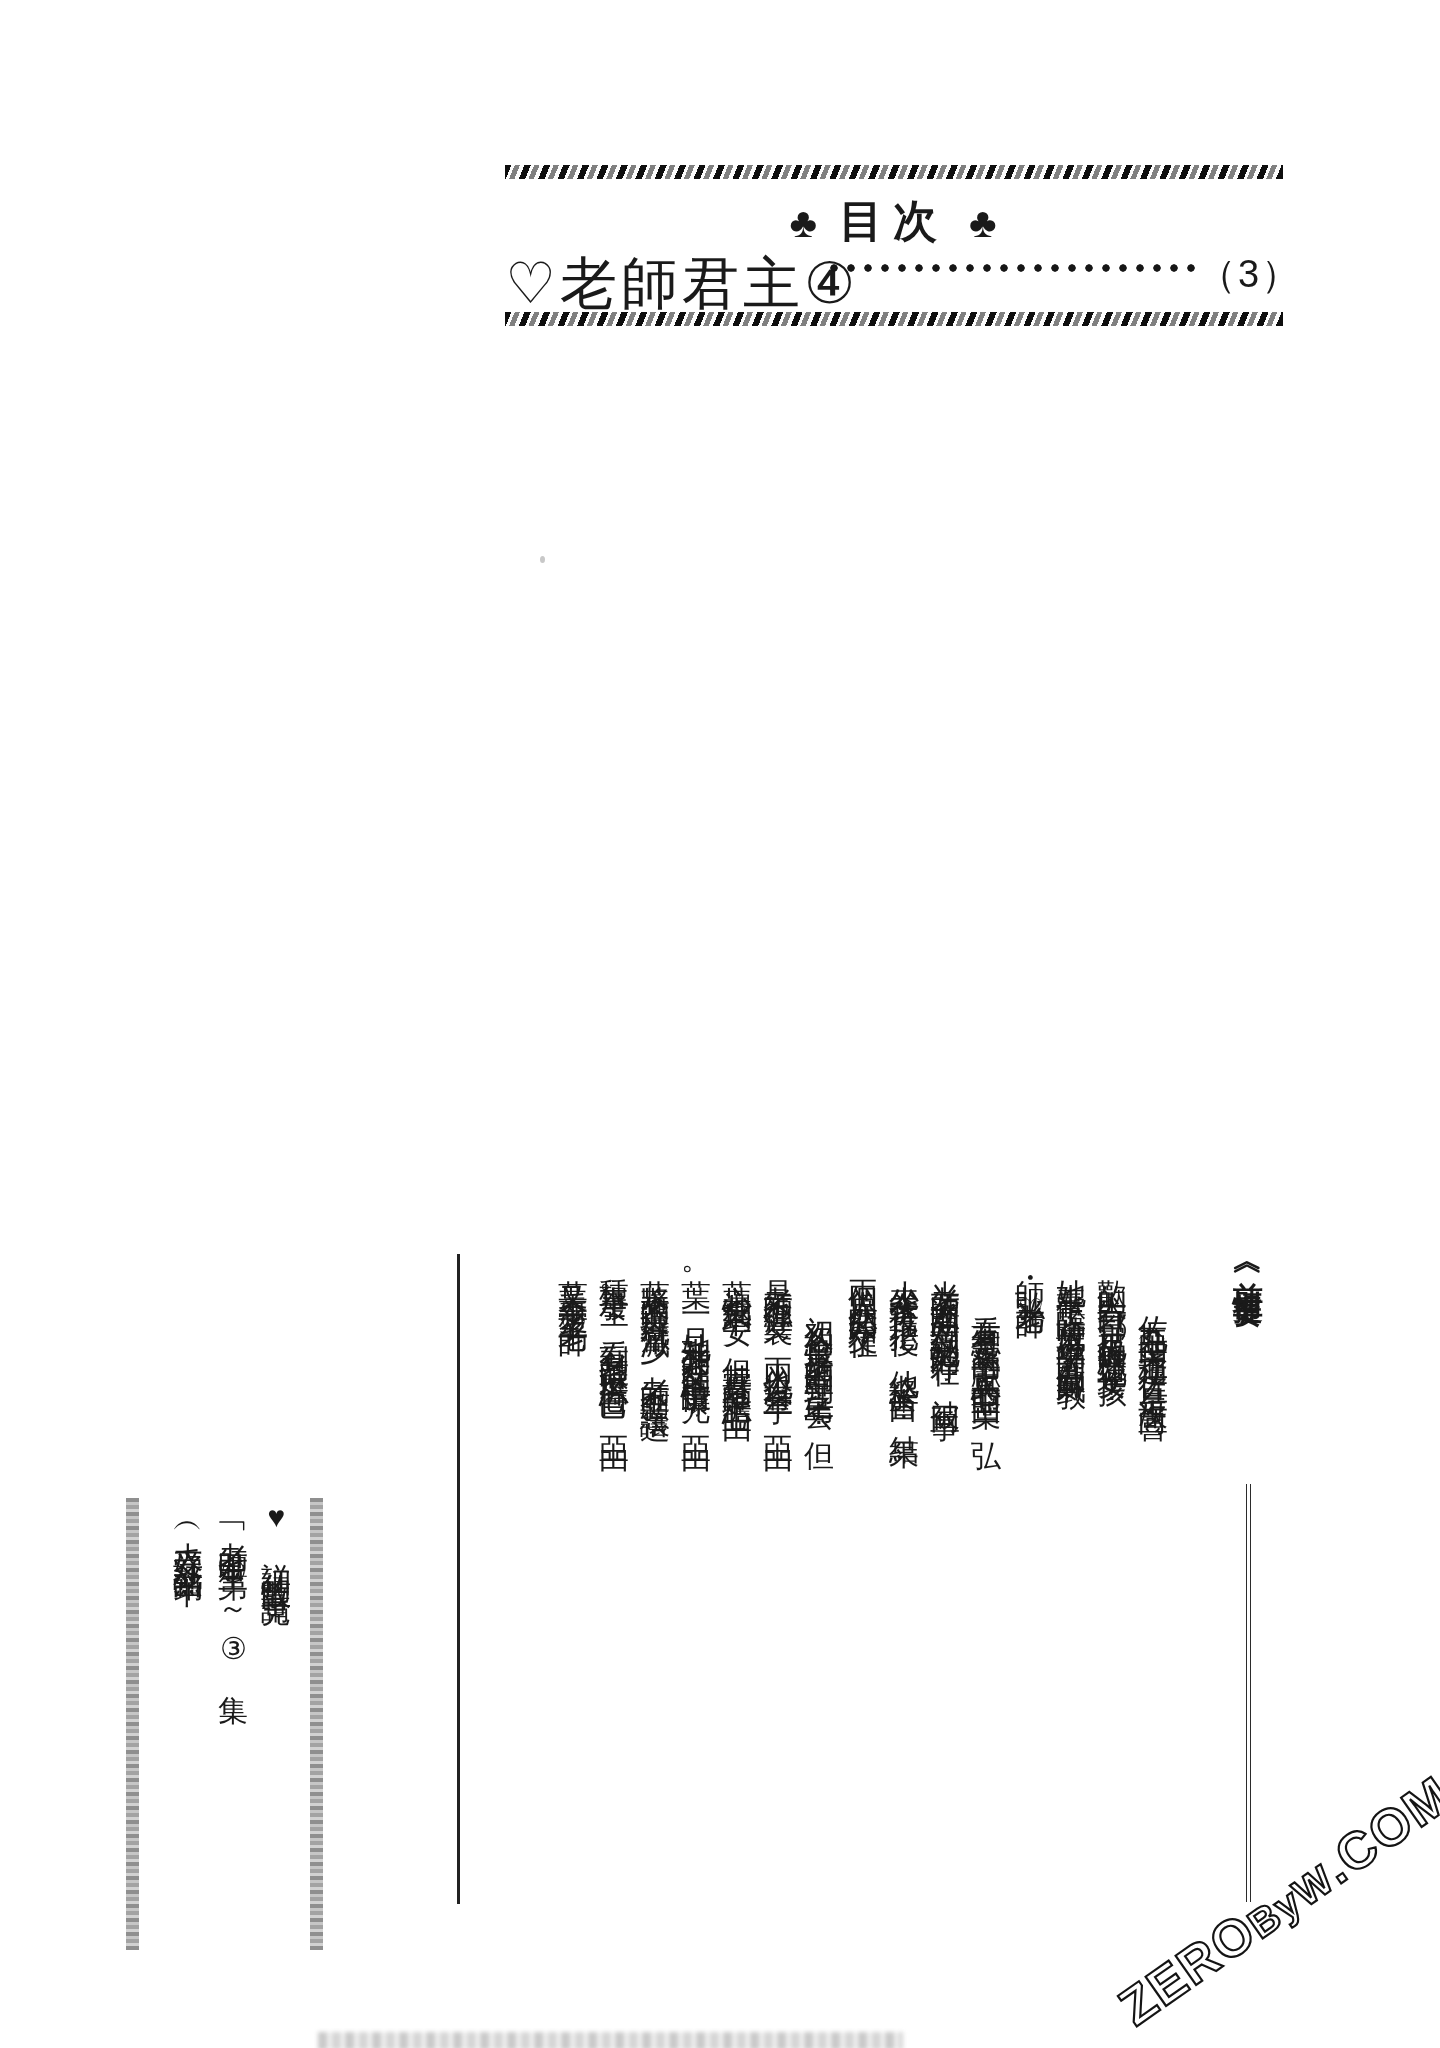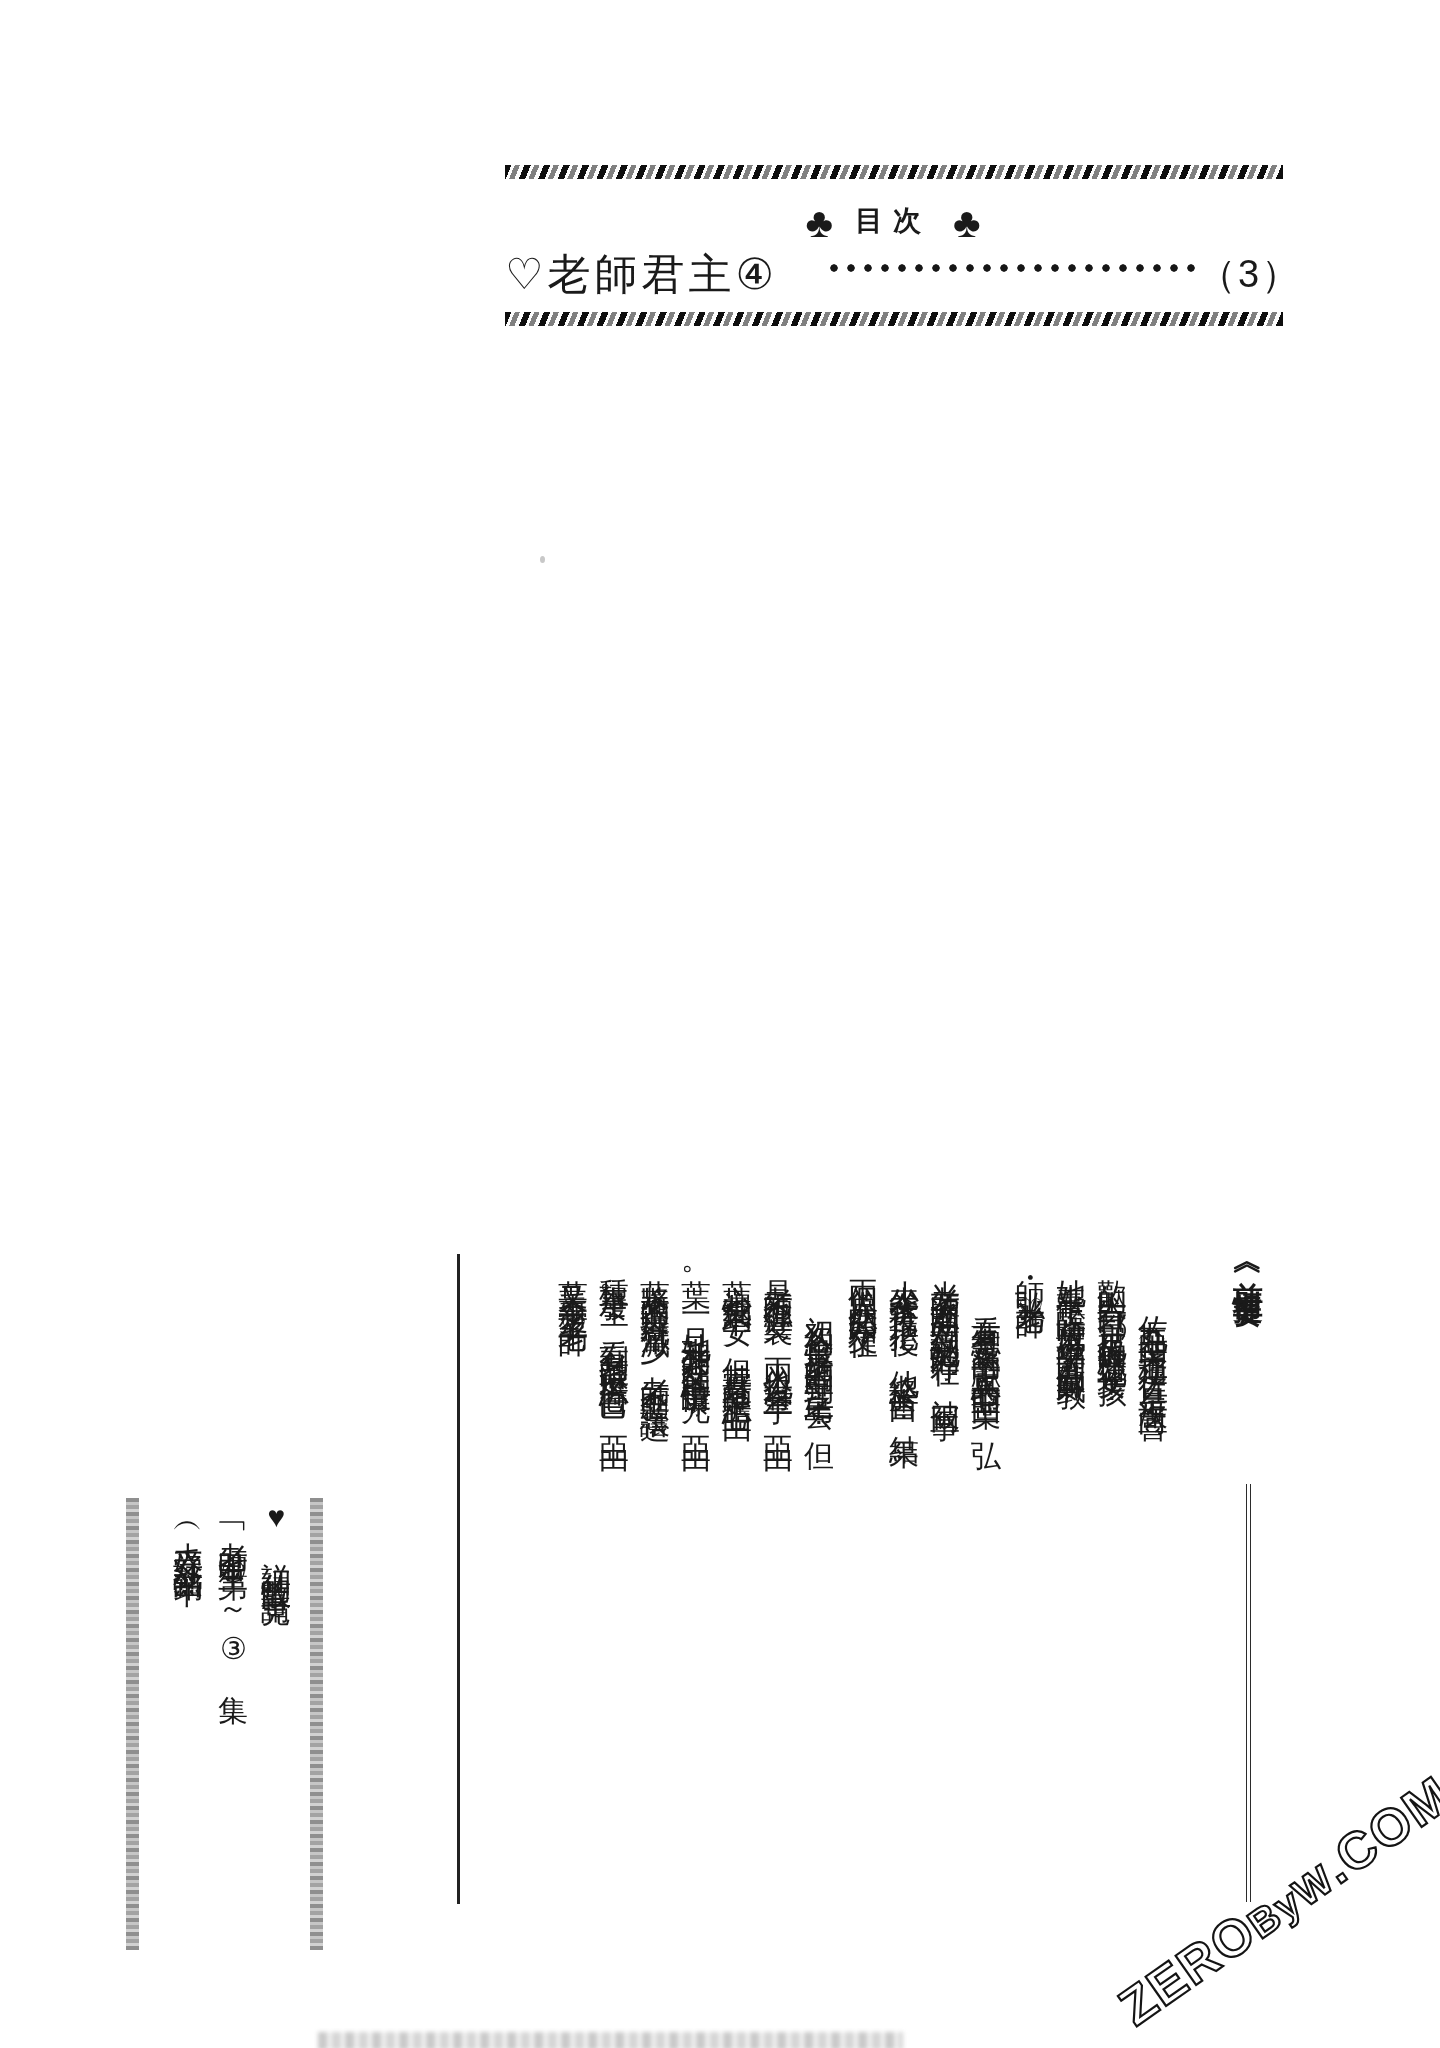--- a/index.html
+++ b/index.html
@@ -22,25 +22,25 @@
       #0e0e0e 0 6px,#fdfdfd 6px 9px,#808080 9px 14px,#fdfdfd 14px 18px);
   }
   .zigzag.top{top:165px;}
   .zigzag.bottom{top:312px;}
   
   .toc-heading{
     position:absolute;left:748px;top:199px;width:290px;height:48px;
     display:flex;align-items:center;justify-content:center;gap:22px;
   }
   .toc-heading .club{font-size:42px;line-height:1;}
-  .toc-heading .title{font-size:28px;letter-spacing:10px;font-weight:bold;transform:translateY(-2px);}
+  .toc-heading .title{font-size:44px;letter-spacing:10px;font-weight:bold;transform:translateY(-2px);}
   
   .toc-entry-title{
     position:absolute;left:505px;top:246px;
-    font-size:43px;letter-spacing:4px;white-space:nowrap;
+    font-size:57px;letter-spacing:4px;white-space:nowrap;
   }
   .toc-leader{
     position:absolute;left:830px;top:262px;width:368px;height:12px;
     background-image:radial-gradient(circle at 4px 6px,#161616 3.4px,transparent 4px);
     background-size:17px 12px;background-repeat:repeat-x;
   }
   .toc-entry-page{
     position:absolute;left:1198px;top:249px;
     font-size:38px;letter-spacing:2px;white-space:nowrap;
   }

